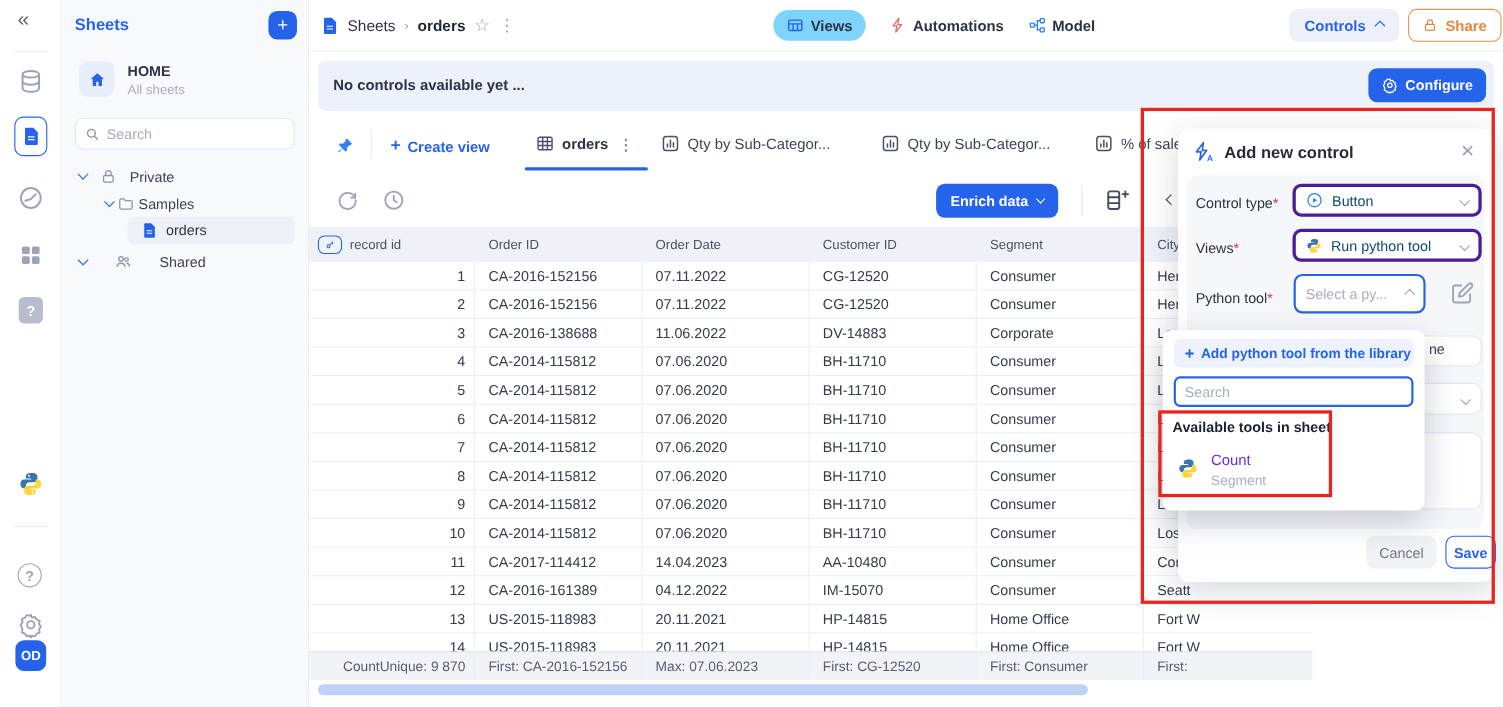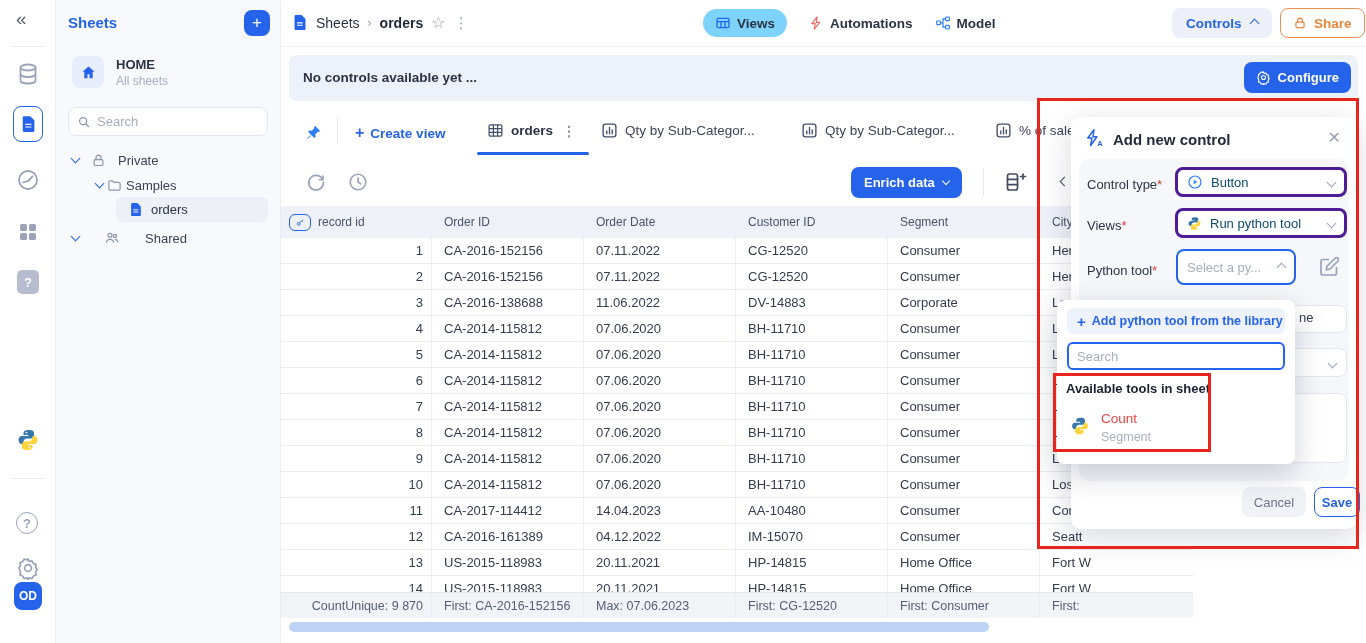--- a/index.html
+++ b/index.html
@@ -113,21 +113,21 @@
 
   
   #popup{position:absolute;left:776px;top:300px;width:238px;height:164px;background:#fff;border-radius:8px;box-shadow:0 10px 30px rgba(30,40,70,.22);z-index:20;}
   #lib-btn{position:absolute;left:10px;top:8px;width:218px;height:26px;background:#edf2fc;border-radius:6px;display:flex;align-items:center;gap:6px;padding:0 10px;color:#2563eb;font-size:12.5px;font-weight:bold;cursor:pointer;white-space:nowrap;}
   #pop-search{position:absolute;left:10px;top:42px;width:218px;height:28px;border:2px solid #2563eb;border-radius:6px;background:#fff;display:flex;align-items:center;padding:0 8px;}
   #pop-search input{border:none;outline:none;font-size:13px;color:#2b3344;width:100%;font-family:inherit;background:transparent;}
   #pop-search input::placeholder{color:#a8aebd;}
   #pop-sec{position:absolute;left:9px;top:81px;font-size:13px;font-weight:bold;color:#1b2130;}
   #tool-item{position:absolute;left:6px;top:103px;width:210px;height:50px;cursor:pointer;border-radius:6px;}
   #tool-item .pyic{position:absolute;left:7px;top:13px;}
-  #tool-item .nm{position:absolute;left:38px;top:8px;font-size:13.5px;color:#ef4444;}
+  #tool-item .nm{position:absolute;left:38px;top:8px;font-size:13.5px;color:#6d28d9;}
   #tool-item .sub{position:absolute;left:38px;top:27px;font-size:12.5px;color:#a9afbe;}
 
   
   .ann{position:absolute;border:3px solid #e8251d;pointer-events:none;}
   #ann1{left:756px;top:98px;width:322px;height:451px;z-index:30;}
   #ann2{left:772px;top:373px;width:158px;height:79px;z-index:31;}
 </style>
 </head>
 <body>
 

